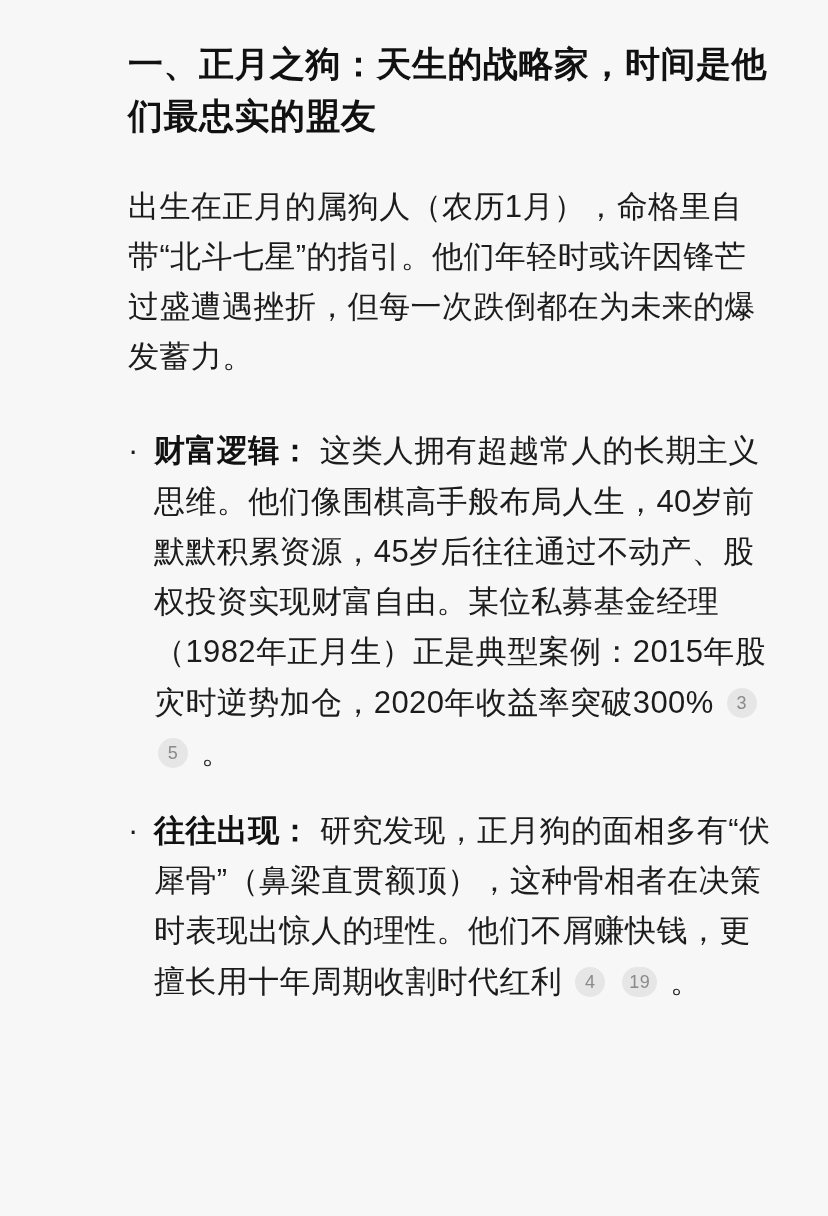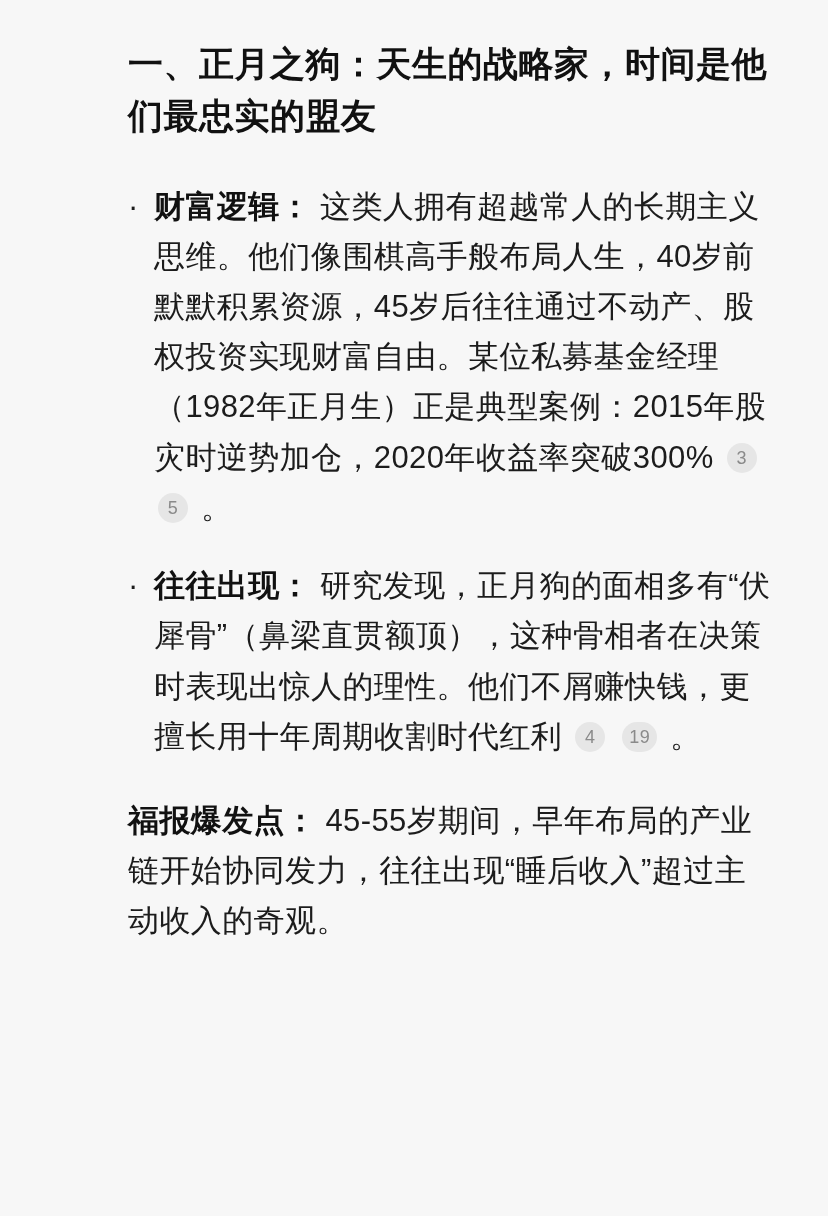--- a/index.html
+++ b/index.html
@@ -86,20 +86,21 @@
     color: #1c1c1c;
   }
 </style>
 </head>
 <body>
 
 <div class="page">
 
   <h1 class="heading">一、正月之狗：天生的战略家，时间是他们最忠实的盟友</h1>
 
+  <p class="para">出生在正月的属狗人（农历1月），命格里自带“北斗七星”的指引。他们年轻时或许因锋芒过盛遭遇挫折，但每一次跌倒都在为未来的爆发蓄力。</p>
 
   <ul class="bullet-list">
 
     <li class="bullet-item">
       <span class="bullet-dot">·</span>
       <span class="b-label">财富逻辑：</span>
       <span> 这类人拥有超越常人的长期主义思维。他们像围棋高手般布局人生，40岁前默默积累资源，45岁后往往通过不动产、股权投资实现财富自由。某位私募基金经理（1982年正月生）正是典型案例：2015年股灾时逆势加仓，2020年收益率突破300%</span>
       <span class="ref">3</span>
       <span class="ref">5</span>
       <span>。</span>
@@ -109,18 +110,14 @@
       <span class="bullet-dot">·</span>
       <span class="b-label">往往出现：</span>
       <span> 研究发现，正月狗的面相多有“伏犀骨”（鼻梁直贯额顶），这种骨相者在决策时表现出惊人的理性。他们不屑赚快钱，更擅长用十年周期收割时代红利</span>
       <span class="ref">4</span>
       <span class="ref">19</span>
       <span>。</span>
     </li>
 
   </ul>
 
-  <p class="final-para">
-    <span class="b-label">福报爆发点：</span>
-    <span> 45-55岁期间，早年布局的产业链开始协同发力，往往出现“睡后收入”超过主动收入的奇观。</span>
-  </p>
 
 </div>
 
 </body></html>

